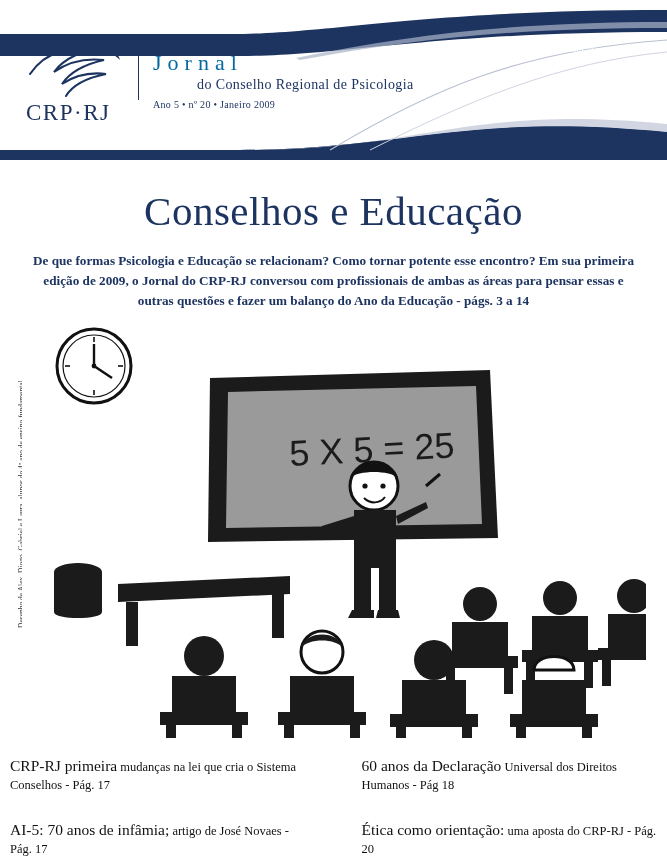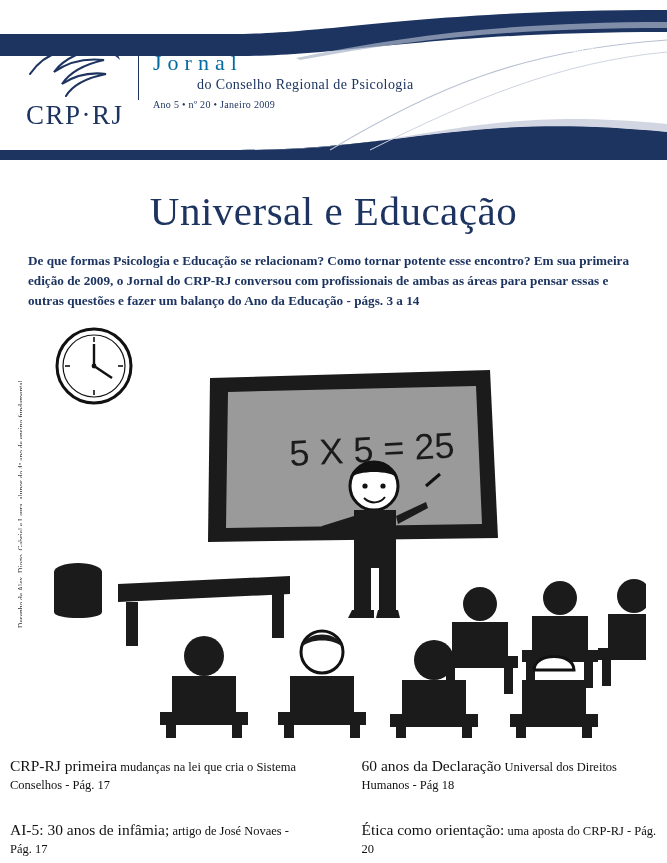--- a/index.html
+++ b/index.html
@@ -42,21 +42,21 @@
     top: 44px;
     left: 24px;
     display: flex;
     align-items: flex-start;
   }
   .logo-mark {
     width: 100px;
   }
   .logo-crp {
     font-family: "Liberation Serif", serif;
-    font-size: 27px;
+    font-size: 23px;
     letter-spacing: 1.5px;
     color: #1d3461;
     margin-top: -4px;
     padding-left: 2px;
   }
   .logo-divider {
     width: 1px;
     background: #1d3461;
     height: 52px;
     margin: 4px 14px 0 14px;
@@ -92,21 +92,21 @@
     text-align: center;
     font-family: "Liberation Serif", serif;
     font-size: 41px;
     color: #1d3461;
     margin: 22px 0 0 0;
     font-weight: normal;
     letter-spacing: 0.5px;
   }
   .lead {
     margin: 16px 28px 0 28px;
-    text-align: left;
+    text-align: center;
     font-family: "Liberation Serif", serif;
     font-weight: bold;
     font-size: 13.2px;
     line-height: 1.5;
     color: #1d3461;
   }
 
   
   .art-wrap {
     position: relative;
@@ -199,21 +199,21 @@
     </div>
     <div class="logo-divider"></div>
     <div class="jornal-block">
       <div class="jornal-title">Jornal</div>
       <div class="jornal-sub">do Conselho Regional de Psicologia</div>
       <div class="jornal-issue">Ano 5 • nº 20 • Janeiro 2009</div>
     </div>
   </div>
 </div>
 
-<h1 class="headline">Universal e Educação</h1>
+<h1 class="headline">Conselhos e Educação</h1>
 <p class="lead">De que formas Psicologia e Educação se relacionam? Como tornar potente esse encontro? Em sua primeira edição de 2009, o Jornal do CRP-RJ conversou com profissionais de ambas as áreas para pensar essas e outras questões e fazer um balanço do Ano da Educação - págs. 3 a 14</p>
 
 <div class="art-wrap">
   <div class="credit">Desenho de Alex, Diogo, Gabriel e Laura, alunos do 4º ano de ensino fundamental</div>
 
   <svg class="art-canvas" width="624" height="412" viewBox="0 0 624 412">
     <rect x="0" y="0" width="624" height="412" fill="#ffffff"></rect>
 
     <g>
       <circle cx="72" cy="40" r="37" fill="#ffffff" stroke="#111" stroke-width="3"></circle>
@@ -314,21 +314,21 @@
     </g>
   </svg>
 </div>
 
 <div class="teasers">
   <div class="teaser-col left">
     <div class="teaser">
       <span class="hl">CRP-RJ primeira</span><span class="rest"> mudanças na lei que cria o Sistema Conselhos - Pág. 17</span>
     </div>
     <div class="teaser">
-      <span class="hl">AI-5: 30 anos de infâmia;</span><span class="rest"> artigo de José Novaes - Pág. 17</span>
+      <span class="hl">AI-5: 70 anos de infâmia;</span><span class="rest"> artigo de José Novaes - Pág. 17</span>
     </div>
   </div>
   <div class="teaser-col right">
     <div class="teaser">
       <span class="hl">60 anos da Declaração</span><span class="rest"> Universal dos Direitos Humanos - Pág 18</span>
     </div>
     <div class="teaser">
       <span class="hl">Ética como orientação:</span><span class="rest"> uma aposta do CRP-RJ - Pág. 20</span>
     </div>
   </div>

